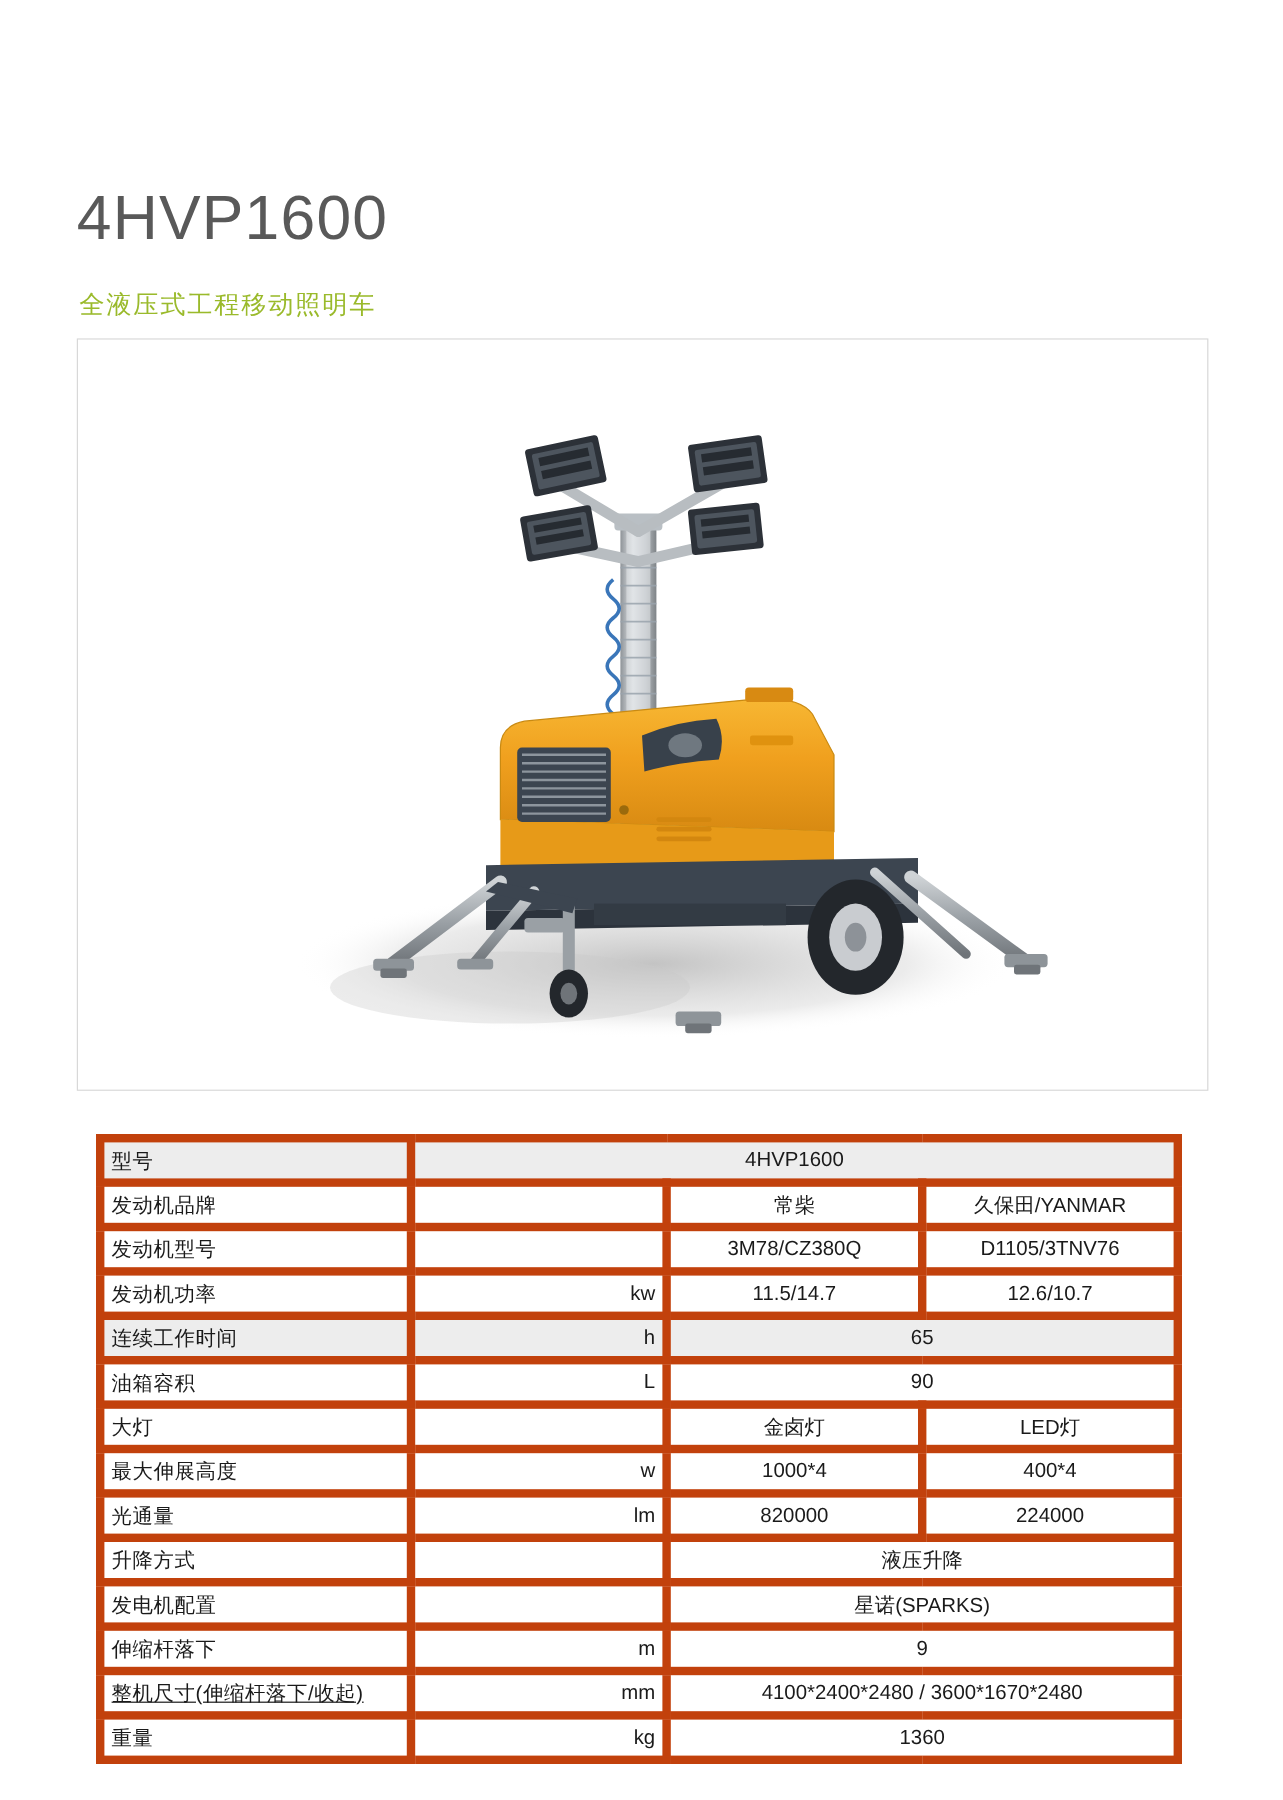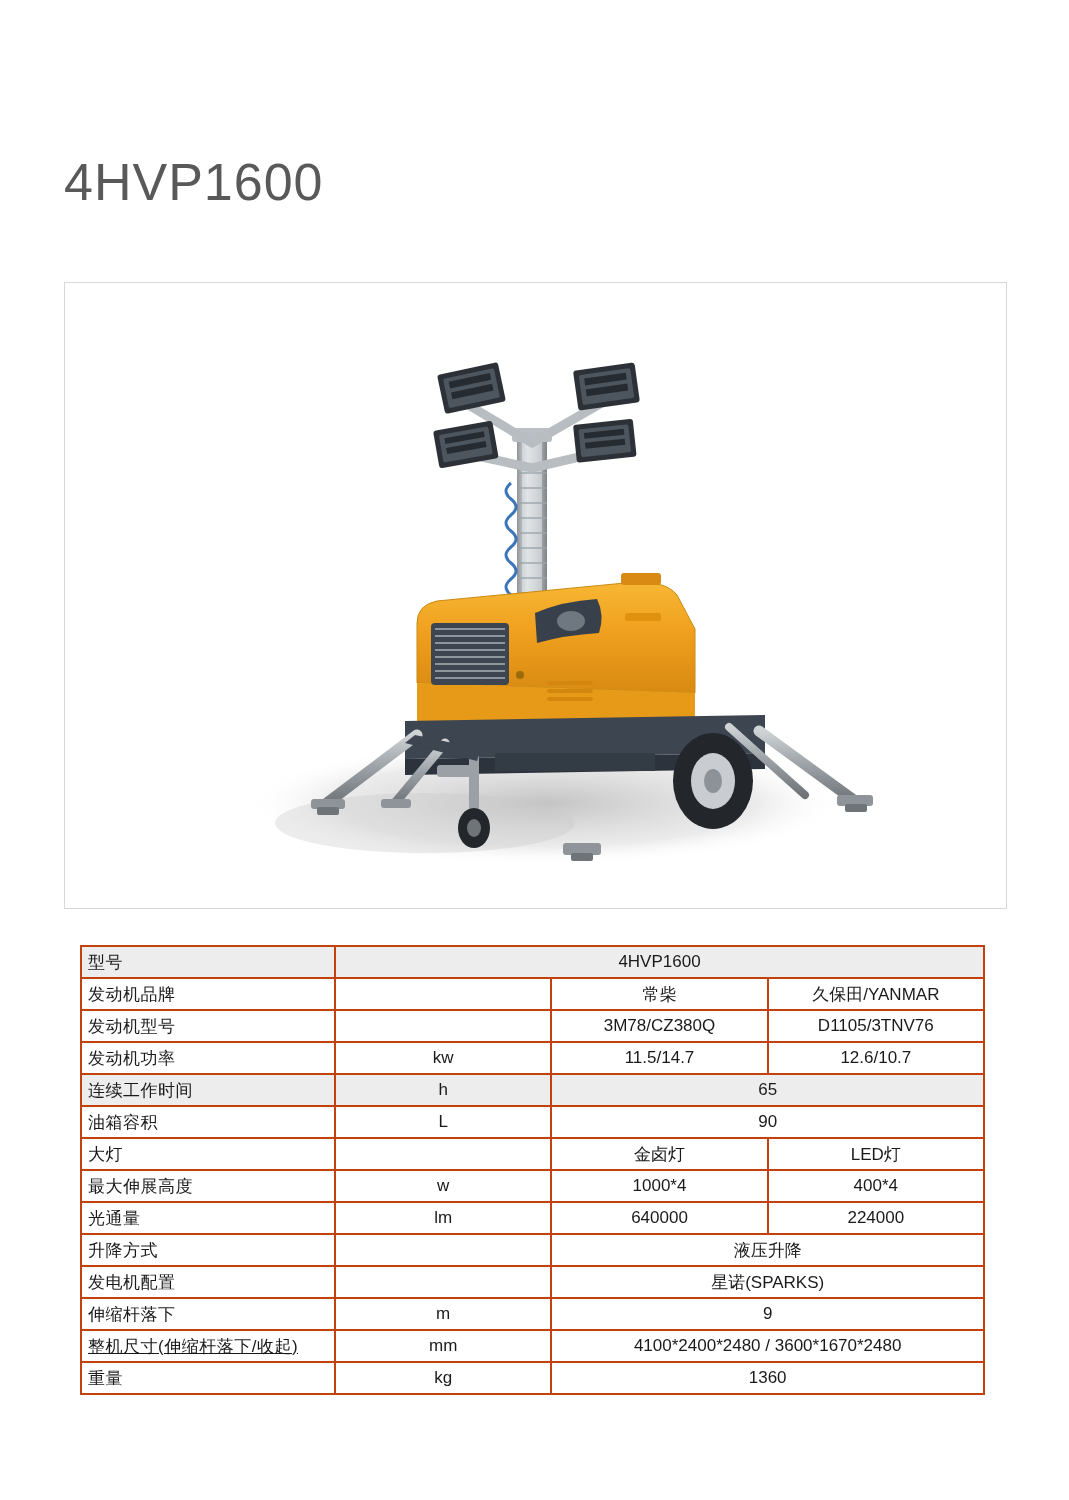--- a/index.html
+++ b/index.html
@@ -61,54 +61,55 @@
     left: 80px;
     top: 945px;
     width: 905px;
   }
   table.spec {
     border-collapse: collapse;
     width: 905px;
     table-layout: fixed;
   }
   table.spec td {
-    border: 2px solid #c2410c;
+    border: 7px solid #c2410c;
     height: 30px;
     font-size: 17px;
     padding: 0 6px;
     color: #1a1a1a;
     font-family: "Liberation Sans", sans-serif;
   }
   td.label {
     text-align: left;
     padding-left: 16px;
     width: 240px;
     letter-spacing: 0.5px;
   }
   td.unit {
-    text-align: center;
+    text-align: right;
     width: 110px;
   }
   td.val {
     text-align: center;
   }
   tr.shaded td {
     background: #ededed;
   }
   .small {
     font-size: 15px;
     text-decoration: underline;
   }
 </style>
 </head>
 <body>
 
 <div class="page">
 
   <div class="title">4HVP1600</div>
+  <div class="subtitle">全液压式工程移动照明车</div>
 
   <div class="image-frame">
     <svg class="photo-canvas" viewBox="0 0 941 625" preserveAspectRatio="xMidYMid meet">
       <defs>
         <linearGradient id="bodyGrad" x1="0" y1="0" x2="0" y2="1">
           <stop offset="0%" stop-color="#f7b733"></stop>
           <stop offset="45%" stop-color="#f0a01e"></stop>
           <stop offset="100%" stop-color="#d88a12"></stop>
         </linearGradient>
         <linearGradient id="mastGrad" x1="0" y1="0" x2="1" y2="0">
@@ -302,21 +303,21 @@
         </tr>
         <tr>
           <td class="label">最大伸展高度</td>
           <td class="unit">w</td>
           <td class="val">1000*4</td>
           <td class="val">400*4</td>
         </tr>
         <tr>
           <td class="label">光通量</td>
           <td class="unit">lm</td>
-          <td class="val">640000</td>
+          <td class="val">820000</td>
           <td class="val">224000</td>
         </tr>
         <tr>
           <td class="label">升降方式</td>
           <td class="unit"></td>
           <td class="val" colspan="2">液压升降</td>
         </tr>
         <tr>
           <td class="label">发电机配置</td>
           <td class="unit"></td>

